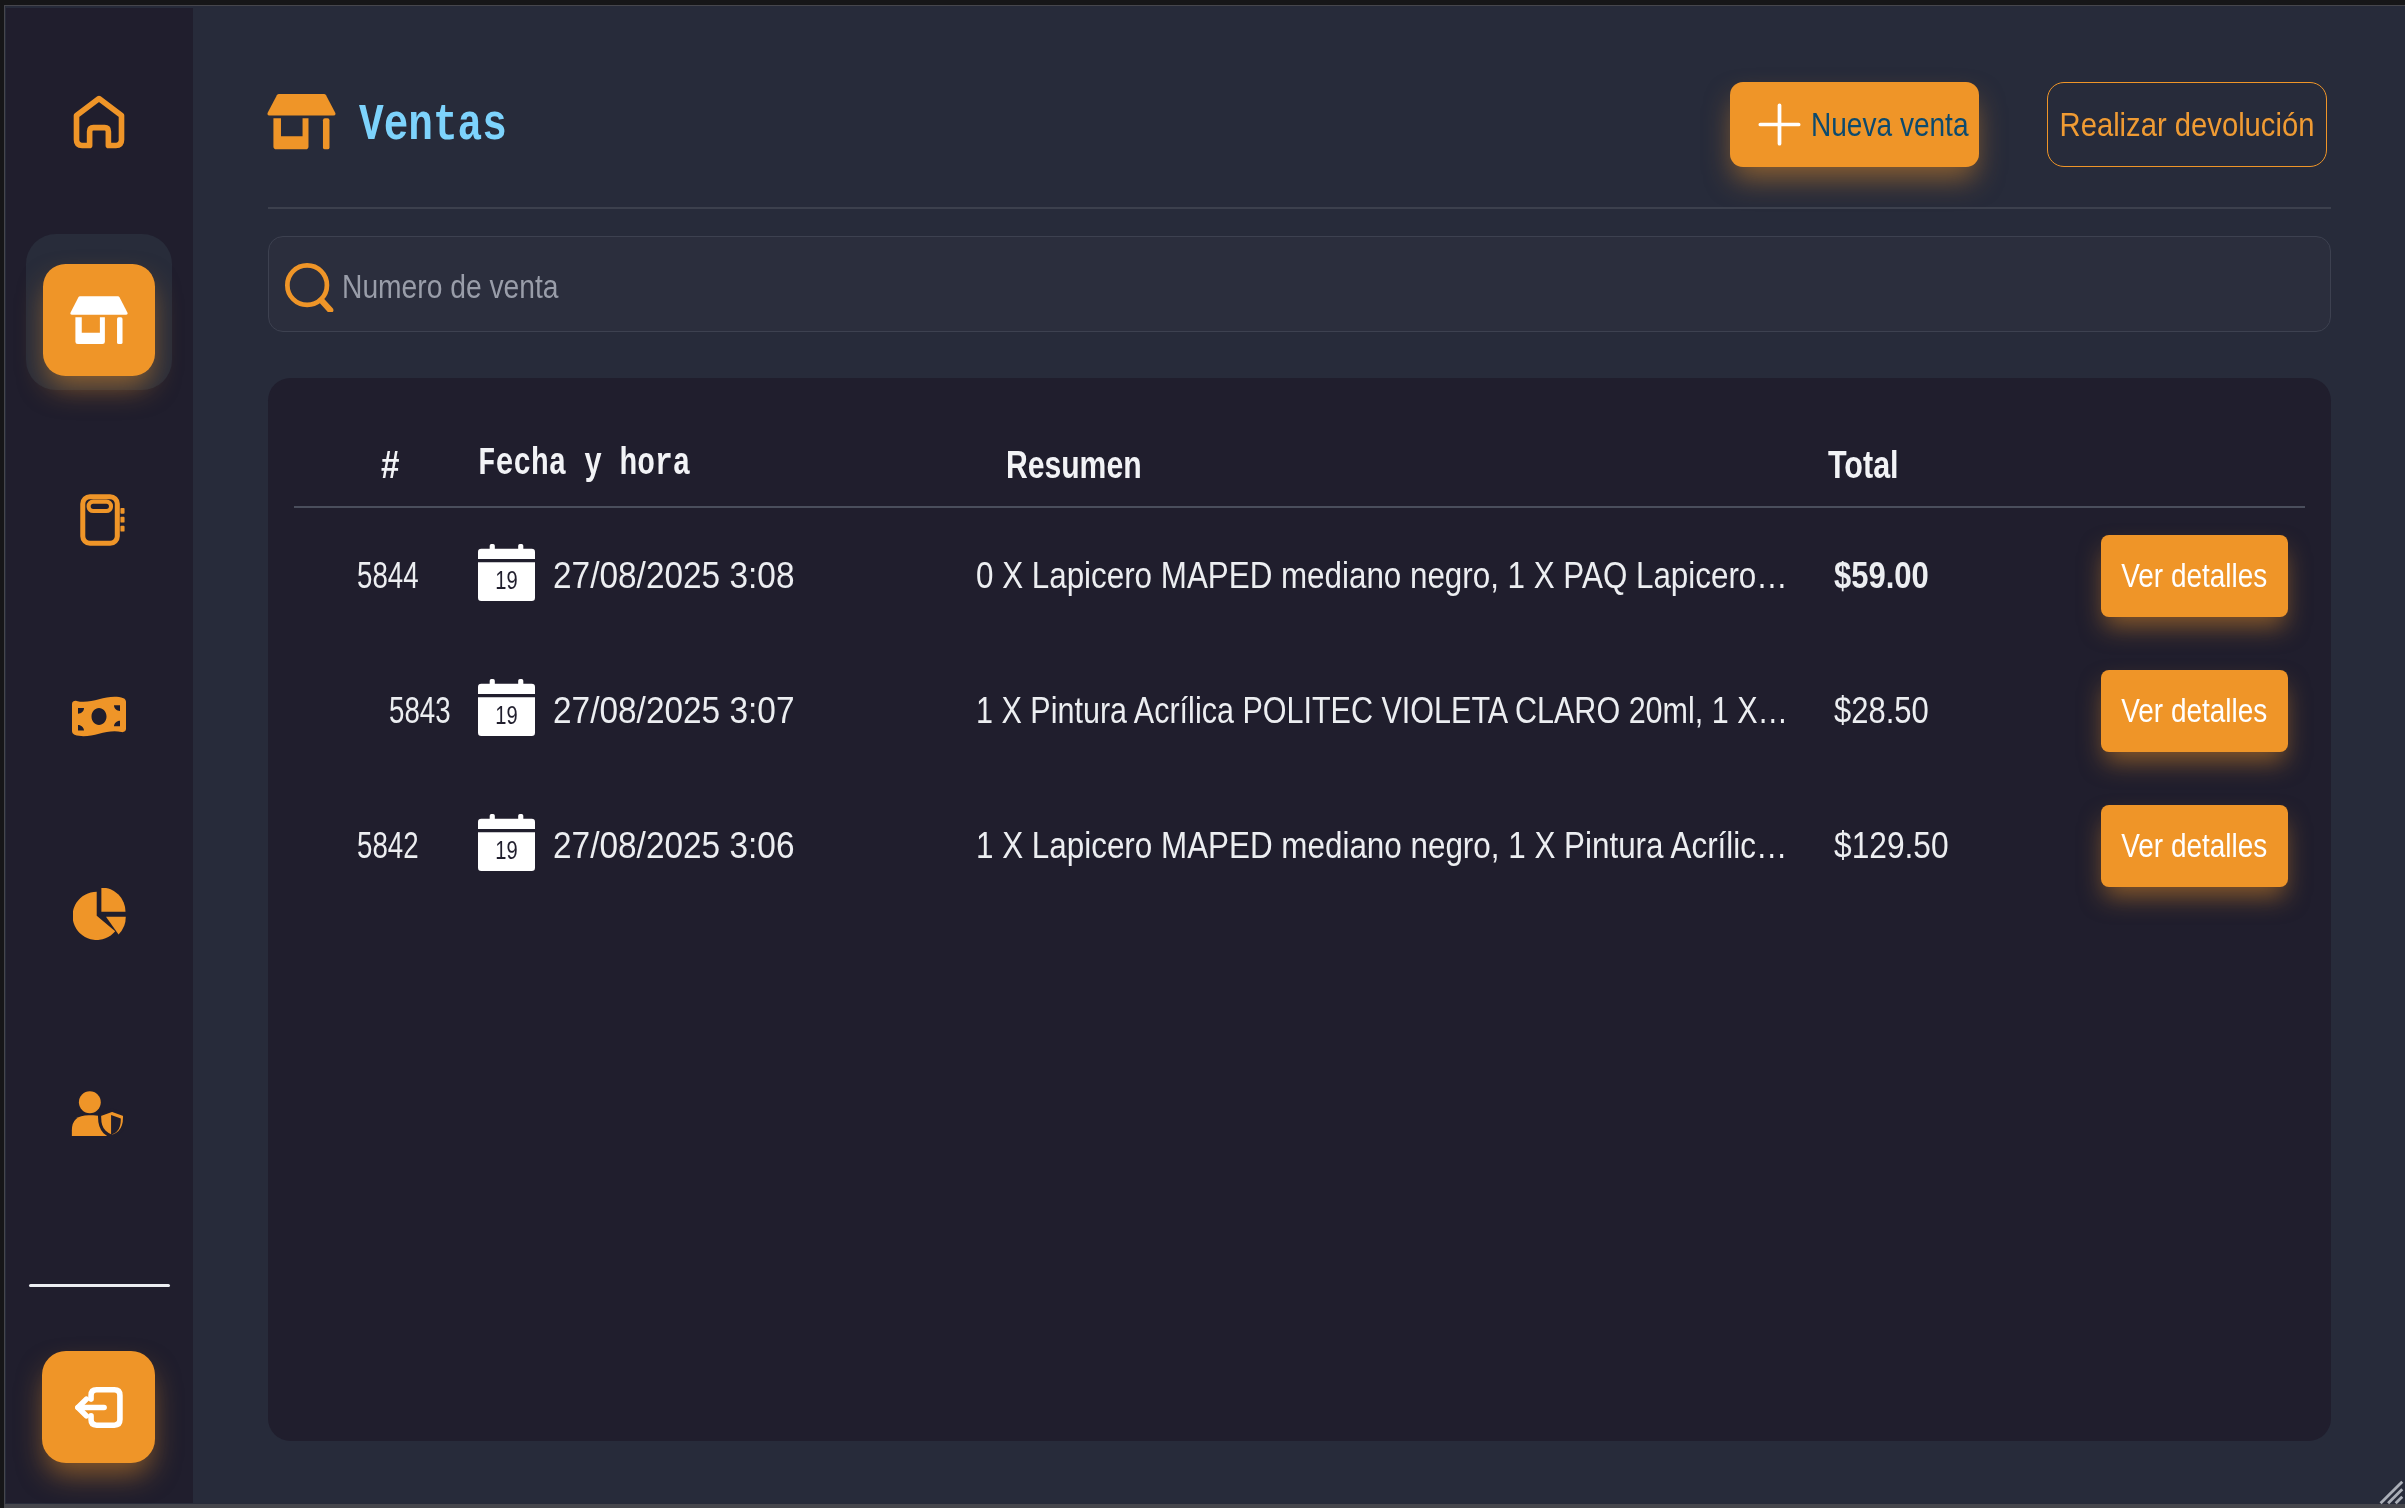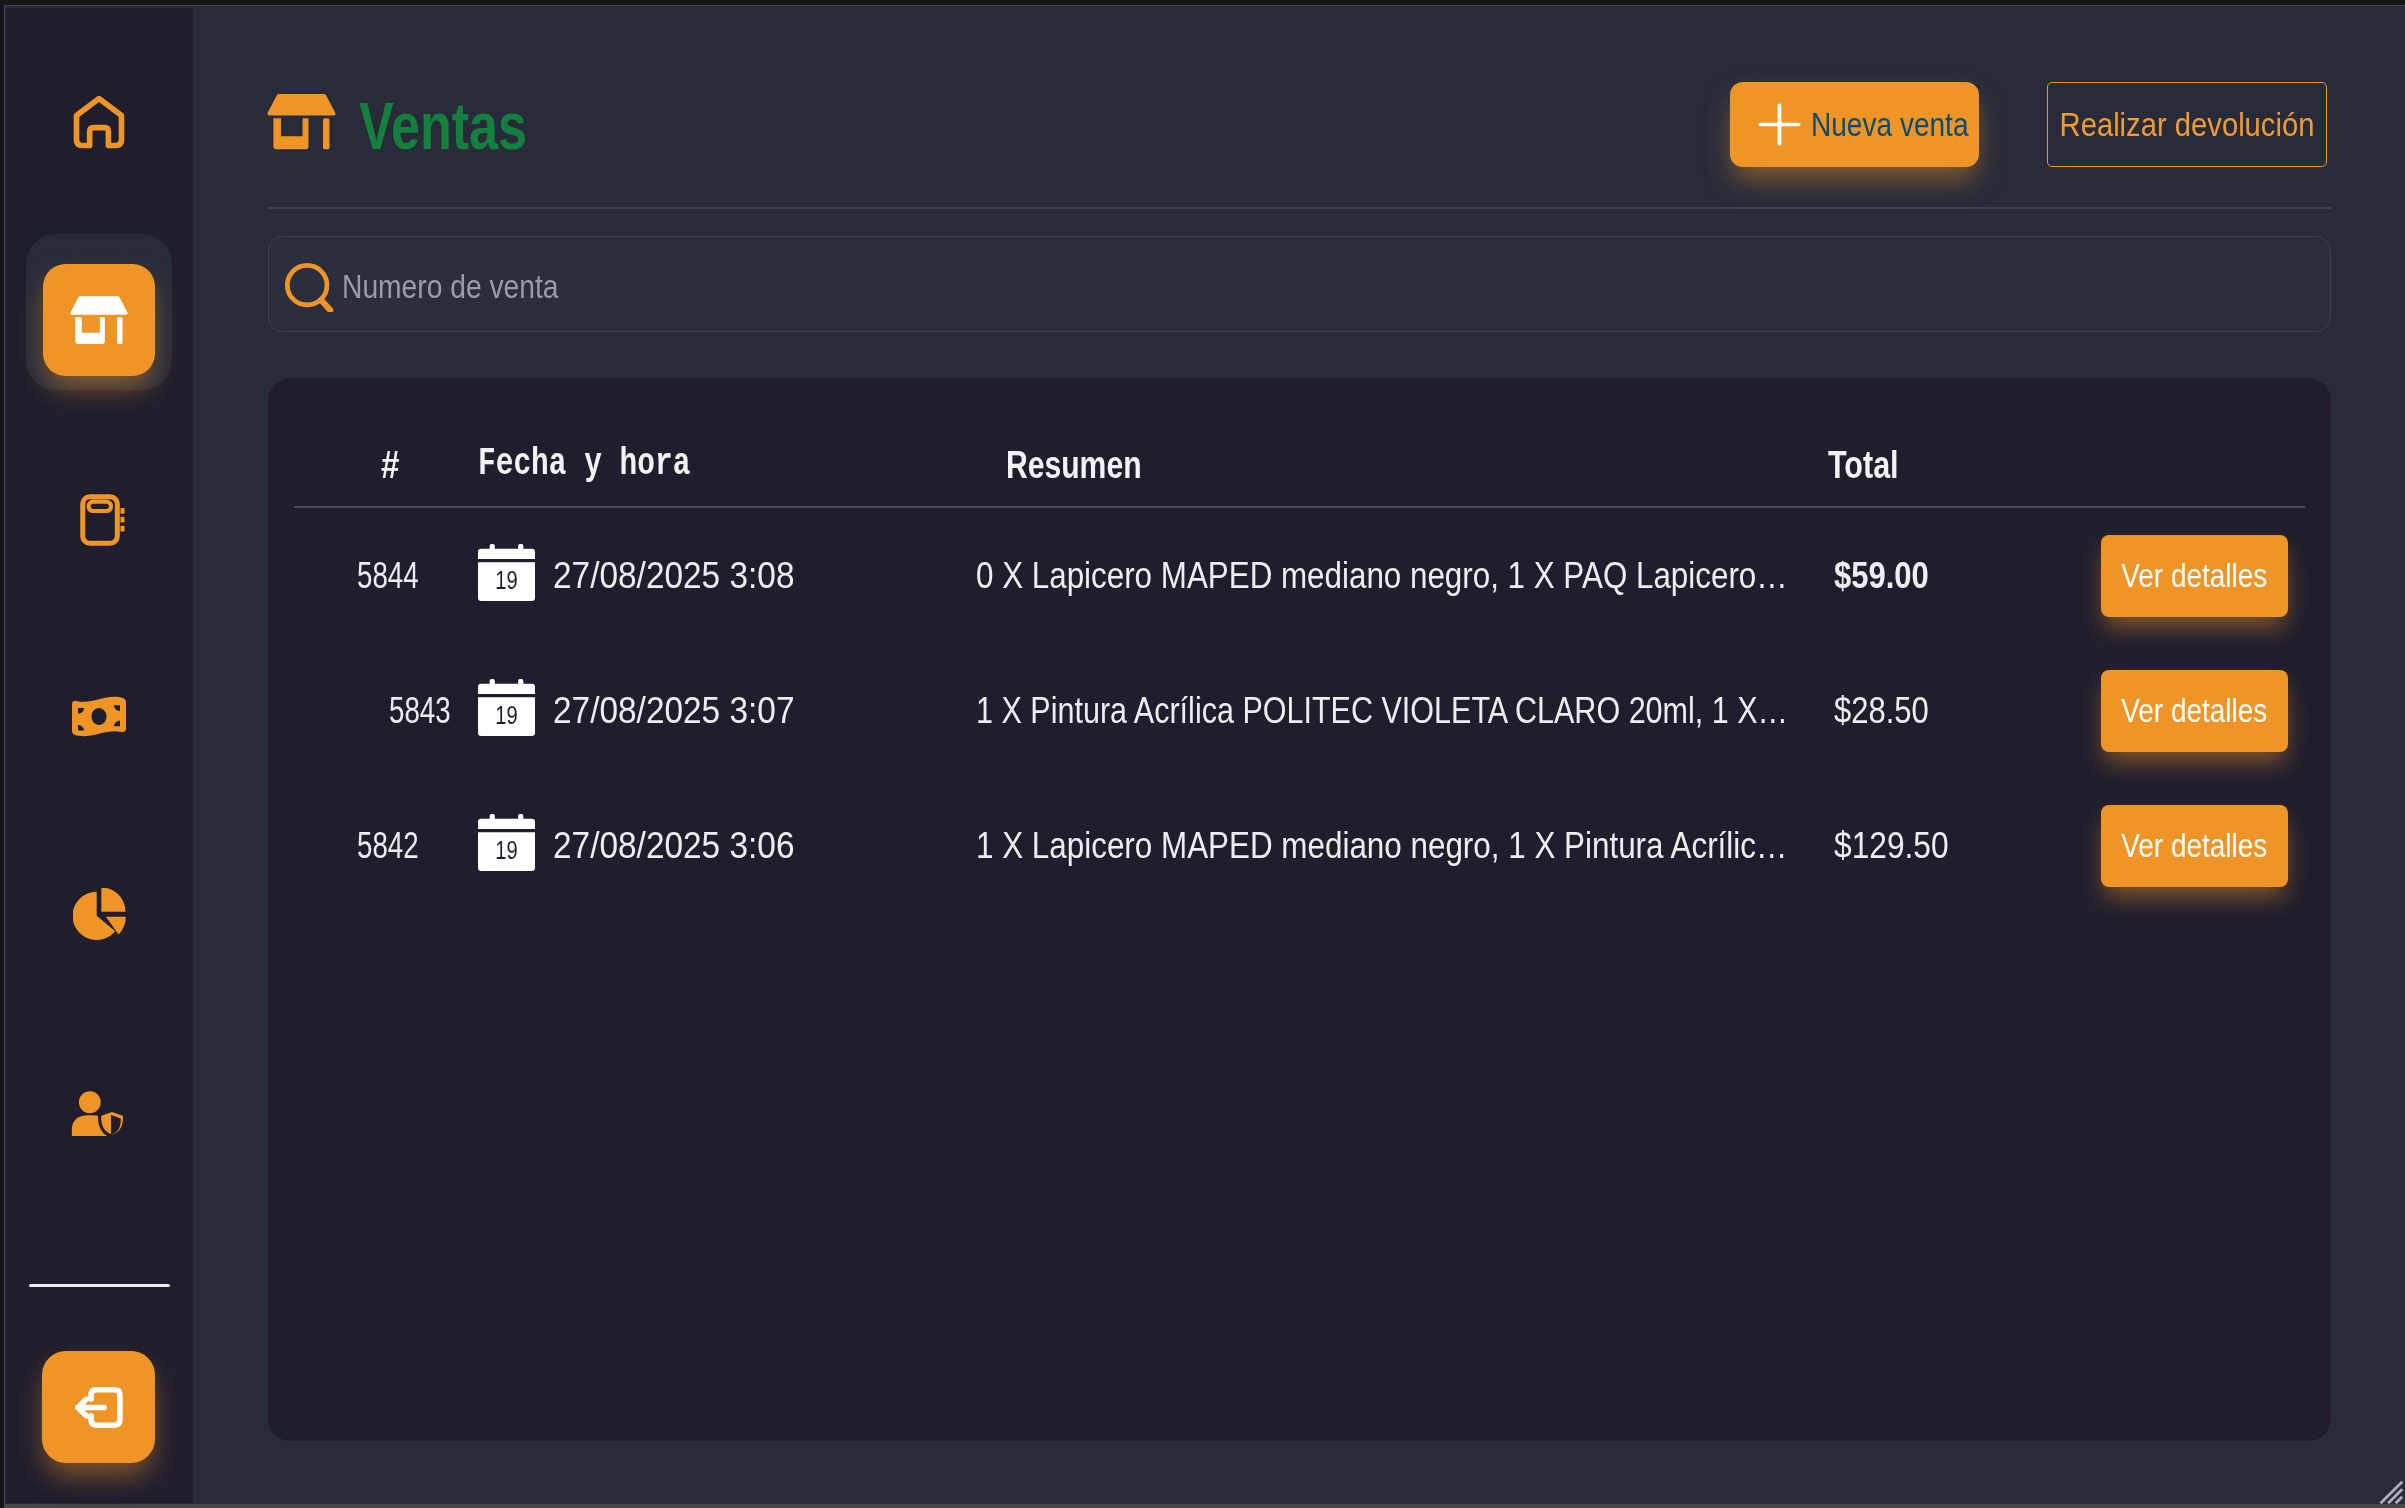--- a/index.html
+++ b/index.html
@@ -15,26 +15,26 @@
   .tile-inner { position:absolute; left:43px; top:264px; width:112px; height:112px;
      border-radius:22.5px; background:#ef9528;
      box-shadow:0 15px 28px -3.7px rgba(240,148,40,.5); display:flex; align-items:center; justify-content:center; }
   .logout-btn { position:absolute; left:42px; top:1351px; width:113px; height:112px;
      border-radius:24px; background:#ef9528;
      box-shadow:0 15px 28px -3.7px rgba(240,148,40,.5); display:flex; align-items:center; justify-content:center; }
   .side-div { position:absolute; left:29px; top:1284px; width:141px; height:2.8px; background:#eceef2; border-radius:1.9px; }
 
   .sx { display:inline-block; transform-origin:0 50%; white-space:nowrap; }
 
-  .title { position:absolute; left:359px; top:93px; font-size:66px; font-weight:bold; color:#15803d; line-height:66px;}
+  .title { position:absolute; left:359px; top:93px; font-size:52px; font-weight:bold; color:#7dd3fc; line-height:66px;font-family:Liberation Mono, monospace;}
   .btn-new { position:absolute; left:1730px; top:82px; width:249px; height:85px; border-radius:13px;
      background:#ef9528; box-shadow:0 15px 28px -3.7px rgba(240,148,40,.5);
      display:flex; align-items:center; justify-content:flex-start; padding-left:28px; gap:10.3px; color:#0c4a6e; font-size:33px; }
   .btn-new svg, .btn-new span { flex:0 0 auto; }
-  .btn-dev { position:absolute; left:2047px; top:82px; width:280px; height:85px; border-radius:5px;
+  .btn-dev { position:absolute; left:2047px; top:82px; width:280px; height:85px; border-radius:17px;
      border:1.9px solid #ef9528; color:#f09b33; font-size:33px; white-space:nowrap;
      display:flex; align-items:center; justify-content:center; }
   .hdr-div { position:absolute; left:268px; top:207px; width:2063px; height:1.9px; background:#3c404d; }
 
   .search { position:absolute; left:268px; top:236px; width:2063px; height:96px; border-radius:15px;
      background:#2b2e3d; border:1.9px solid #3d4150; }
   .search-ph { position:absolute; left:342px; top:269px; font-size:34px; color:#999da9; line-height:34px; }
 
   .card { position:absolute; left:268px; top:378px; width:2063px; height:1063px; border-radius:22.5px;
      background:#201e2d; }

